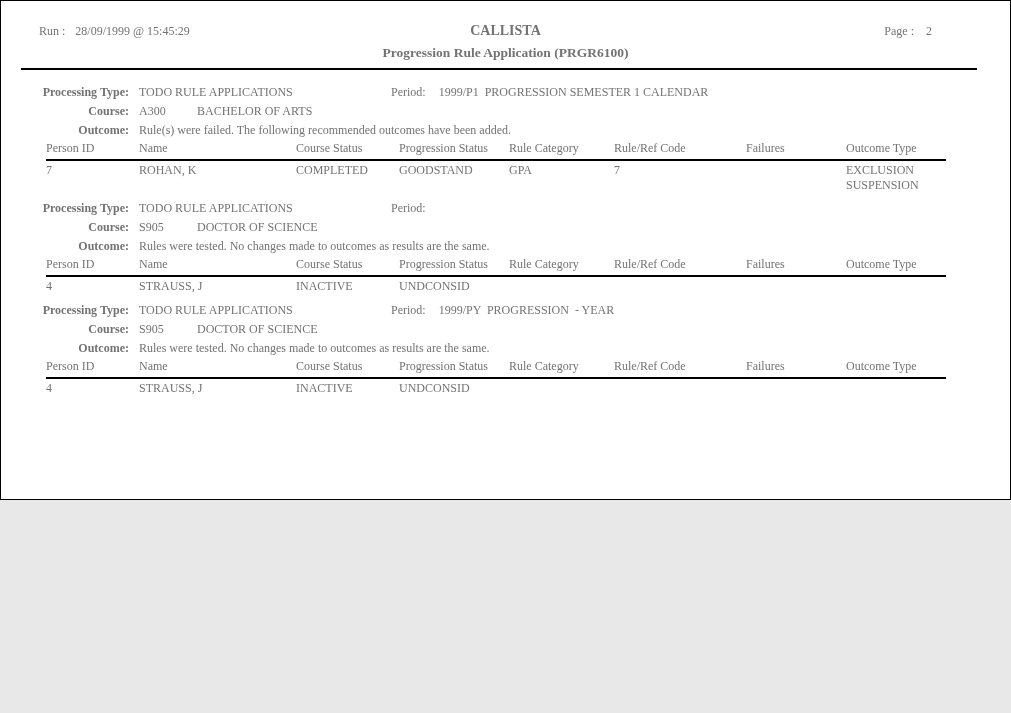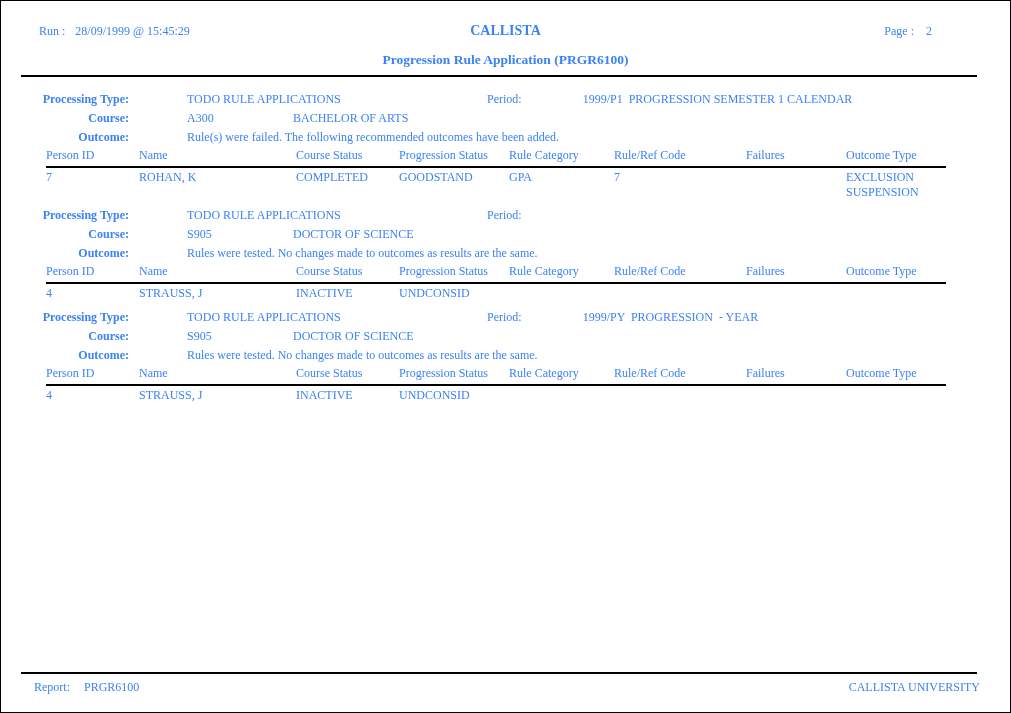--- a/index.html
+++ b/index.html
@@ -1,58 +1,58 @@
 <!DOCTYPE html>
 <html><head>
 <meta charset="utf-8">
 <style>
   html, body { margin: 0; padding: 0; background: #e8e8e8; }
   .page {
     position: relative;
     width: 1011px;
-    height: 713px;
+    height: 500px;
     margin: 0 auto;
     background: #ffffff;
     border: 1px solid #000000;
     box-sizing: border-box;
     font-family: "Liberation Serif", "DejaVu Serif", serif;
     font-size: 12px;
-    color: #3b82f6;
+    color: #737373;
     overflow: hidden;
   }
   
   .report-header { padding-top: 22px; }
   .header-row {
     display: flex;
     align-items: baseline;
     padding: 0 38px;
     height: 15px;
   }
   .h-left { width: 300px; display: flex; }
   .h-left .val { margin-left: 10px; }
   .h-center { flex: 1; text-align: center; font-weight: bold; font-size: 14px; }
   .h-right { width: 300px; text-align: right; padding-right: 40px; box-sizing: border-box; }
   .h-right .val { margin-left: 12px; }
   .subtitle-row {
-    margin-top: 14px;
+    margin-top: 7px;
     text-align: center;
     font-weight: bold;
     font-size: 13.5px;
     height: 15px;
   }
   .header-rule {
     margin: 8px 33px 0 20px;
     border-top: 2px solid #000000;
     height: 0;
   }
   
   .section { padding-left: 20px; }
   .section.first { margin-top: 13px; }
   .section.next { margin-top: 6px; }
-  .sec-row { display: flex; line-height: 19px; height: 19px; white-space: pre; gap: 48px; }
+  .sec-row { display: flex; line-height: 19px; height: 19px; white-space: pre; }
   .sec-label {
     width: 108px;
     text-align: right;
     font-weight: bold;
     flex: 0 0 auto;
     margin-right: 10px;
   }
   .proc-value { width: 252px; flex: 0 0 auto; }
   .period-label { font-weight: normal; flex: 0 0 auto; }
   .period-value { margin-left: 13px; white-space: pre; }

